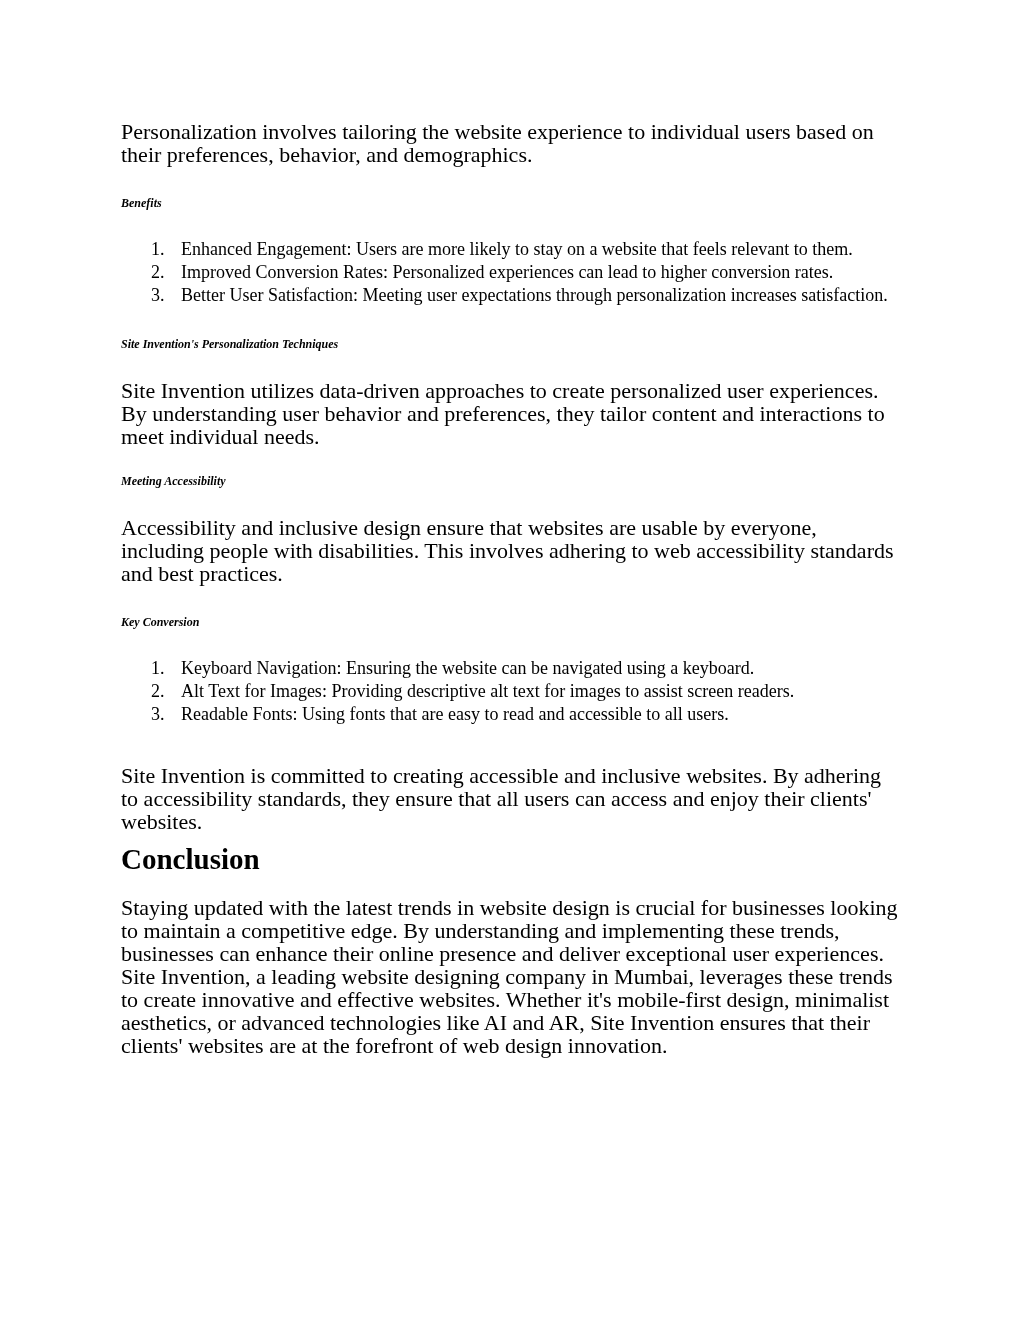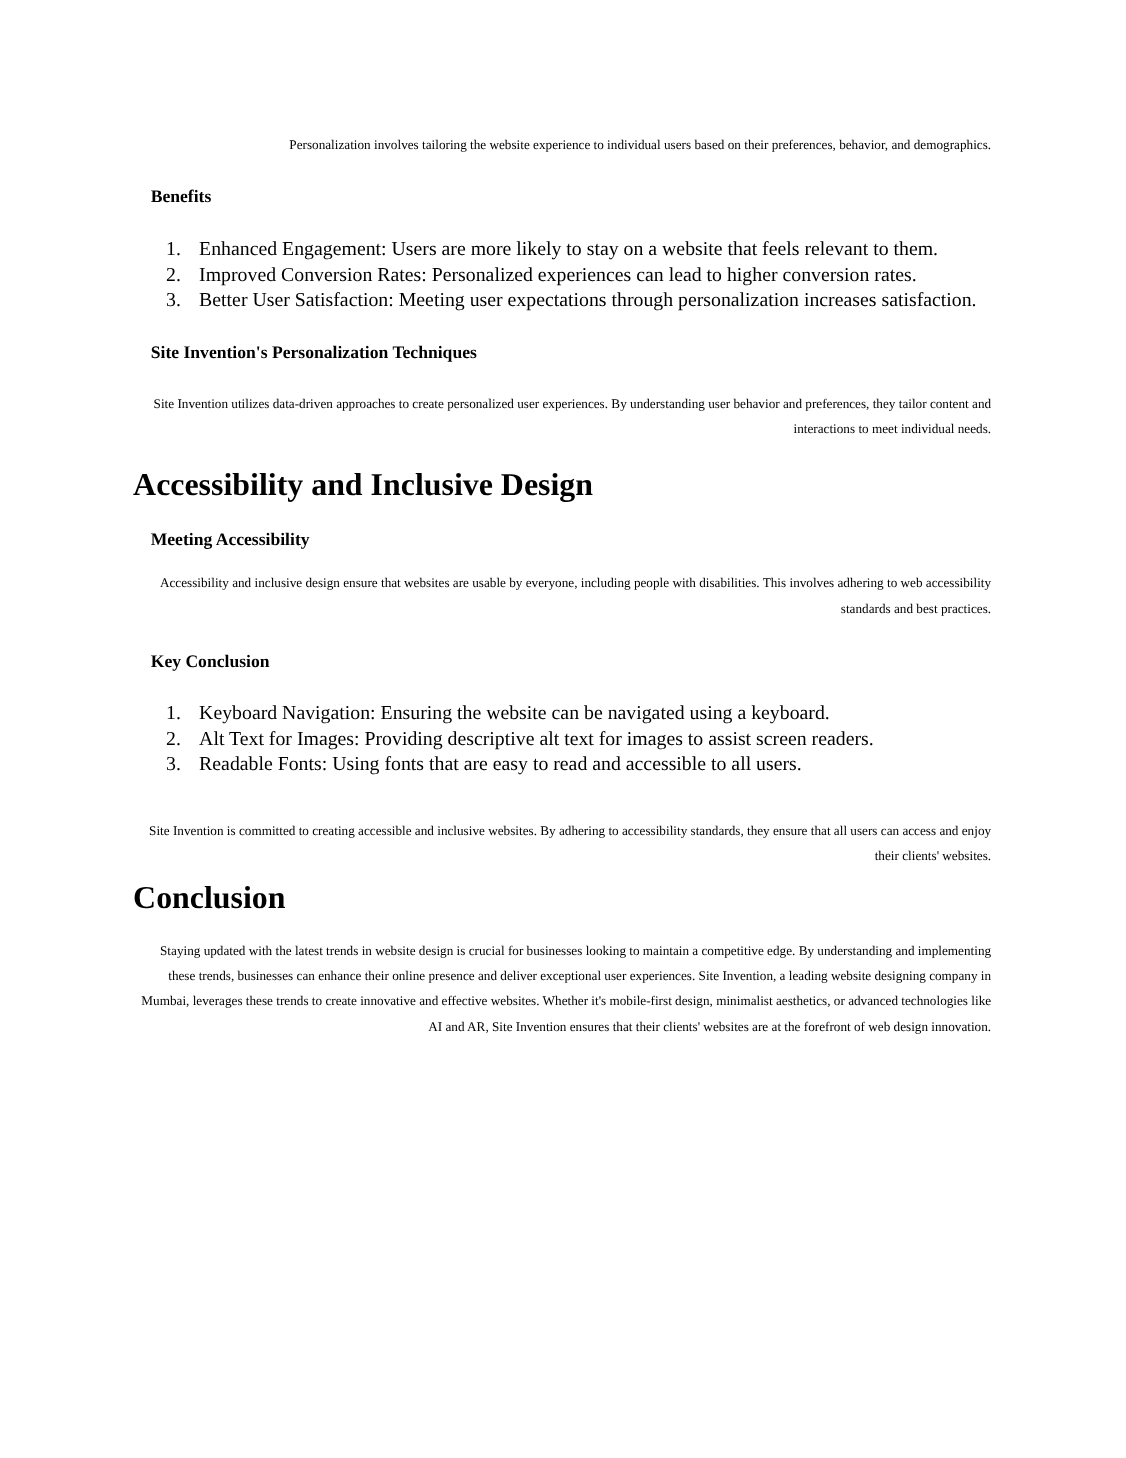--- a/index.html
+++ b/index.html
@@ -1,22 +1,22 @@
 <!DOCTYPE html>
 <html><head>
   <meta charset="utf-8">
   <style>
     html, body { margin: 0; padding: 0; background: #ffffff; }
     body {
       width: 1024px; height: 1325px; position: relative; overflow: hidden;
       font-family: "Liberation Serif", serif; color: #000;
     }
     .page { position: absolute; left: 121px; top: 120px; width: 780px; }
-    p { margin: 0; font-size: 12px; line-height: 23px; text-align: right; }
-    h3 { margin: 16px; font-size: 16px; font-weight: bold; line-height: 24px; }
+    p { margin: 0; font-size: 22px; line-height: 23px; }
+    h3 { margin: 0; font-size: 12px; font-weight: bold; line-height: 24px; font-style: italic; }
     h2 { margin: 0; font-size: 29px; font-weight: bold; line-height: 34px; }
     ol { margin: 0; padding: 0; list-style: none; }
     ol li { position: relative; padding-left: 60px; font-size: 18px; line-height: 23px; }
     ol li .num { position: absolute; left: 30px; top: 0; }
     b { font-weight: normal; }
   </style>
 </head>
 <body>
 
 <div class="page">
@@ -26,26 +26,25 @@
 
   <ol style="margin-top:23px">
     <li><span class="num">1.</span><b>Enhanced Engagement</b><span>: Users are more likely to stay on a website that feels relevant to them.</span></li>
     <li><span class="num">2.</span><b>Improved Conversion Rates</b><span>: Personalized experiences can lead to higher conversion rates.</span></li>
     <li><span class="num">3.</span><b>Better User Satisfaction</b><span>: Meeting user expectations through personalization increases satisfaction.</span></li>
   </ol>
 
   <h3 style="margin-top:25px">Site Invention's Personalization Techniques</h3>
   <p style="margin-top:23px">Site Invention utilizes data-driven approaches to create personalized user experiences. By understanding user behavior and preferences, they tailor content and interactions to meet individual needs.</p>
 
-  <h2 style="margin-top:22px">Accessibility and Inclusive Design</h2>
 
   <h3 style="margin-top:21px">Meeting Accessibility</h3>
-  <p style="margin-top:6px">Accessibility and inclusive design ensure that websites are usable by everyone, including people with disabilities. This involves adhering to web accessibility standards and best practices.</p>
+  <p style="margin-top:23px">Accessibility and inclusive design ensure that websites are usable by everyone, including people with disabilities. This involves adhering to web accessibility standards and best practices.</p>
 
-  <h3 style="margin-top:25px">Key Conclusion</h3>
+  <h3 style="margin-top:25px">Key Conversion</h3>
   <ol style="margin-top:23px">
     <li><span class="num">1.</span><b>Keyboard Navigation</b><span>: Ensuring the website can be navigated using a keyboard.</span></li>
     <li><span class="num">2.</span><b>Alt Text for Images</b><span>: Providing descriptive alt text for images to assist screen readers.</span></li>
     <li><span class="num">3.</span><b>Readable Fonts</b><span>: Using fonts that are easy to read and accessible to all users.</span></li>
   </ol>
 
   <p style="margin-top:38px">Site Invention is committed to creating accessible and inclusive websites. By adhering to accessibility standards, they ensure that all users can access and enjoy their clients' websites.</p>
 
   <h2 style="margin-top:9px">Conclusion</h2>
   <p style="margin-top:20px">Staying updated with the latest trends in website design is crucial for businesses looking to maintain a competitive edge. By understanding and implementing these trends, businesses can enhance their online presence and deliver exceptional user experiences. Site Invention, a leading website designing company in Mumbai, leverages these trends to create innovative and effective websites. Whether it's mobile-first design, minimalist aesthetics, or advanced technologies like AI and AR, Site Invention ensures that their clients' websites are at the forefront of web design innovation.</p>

